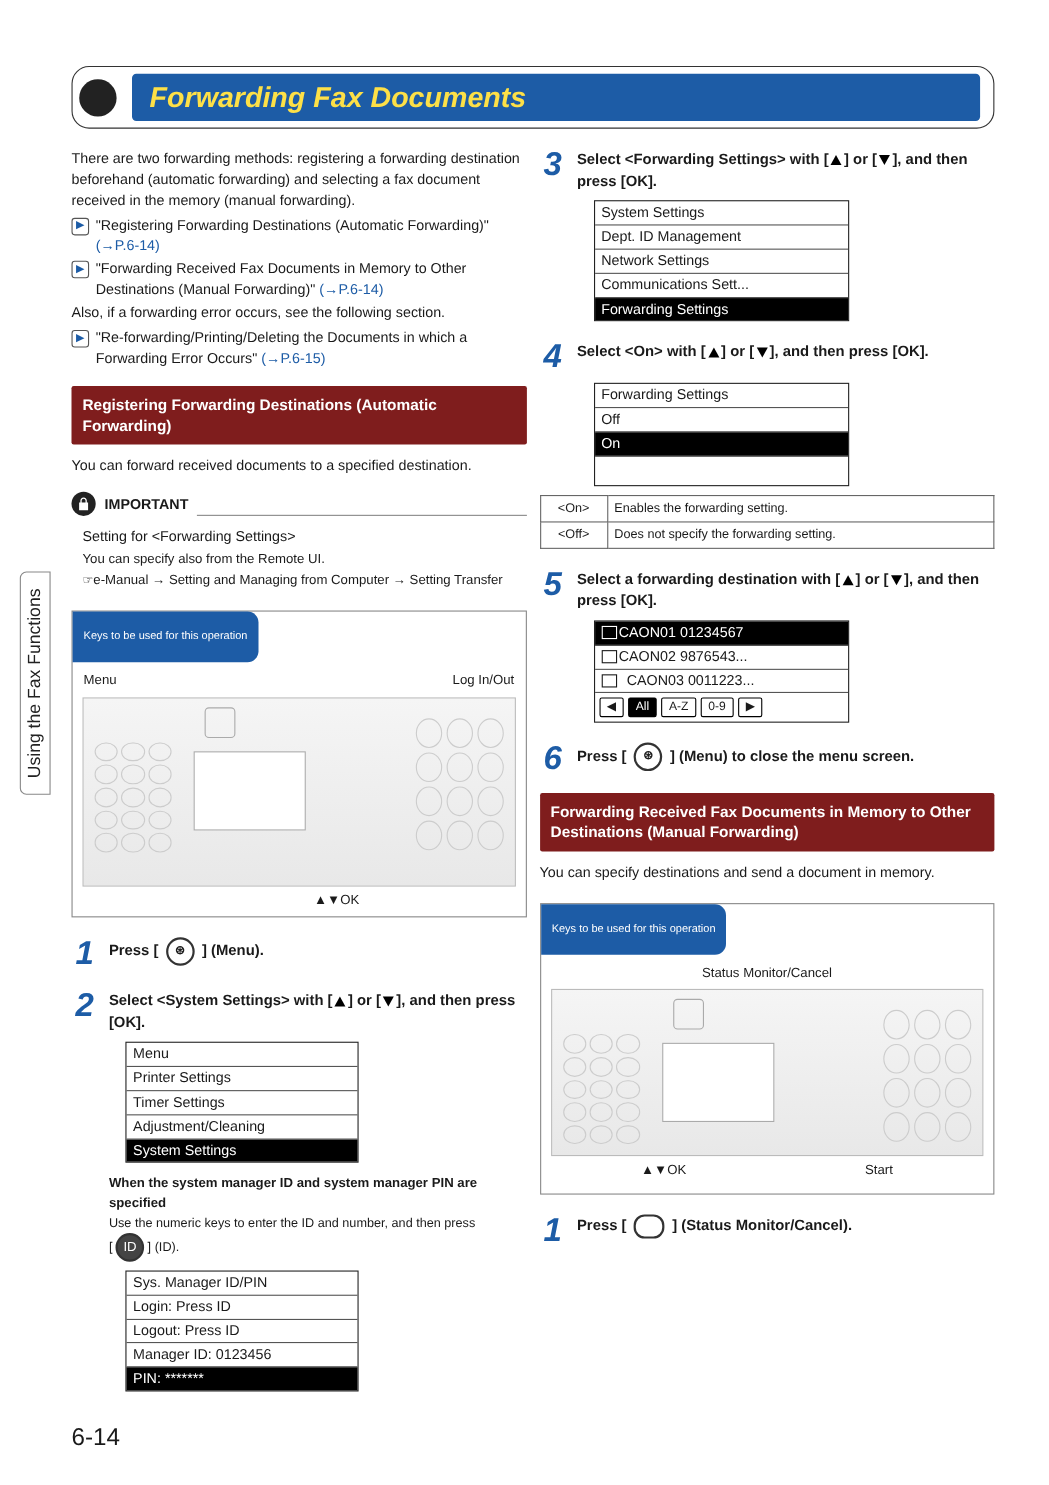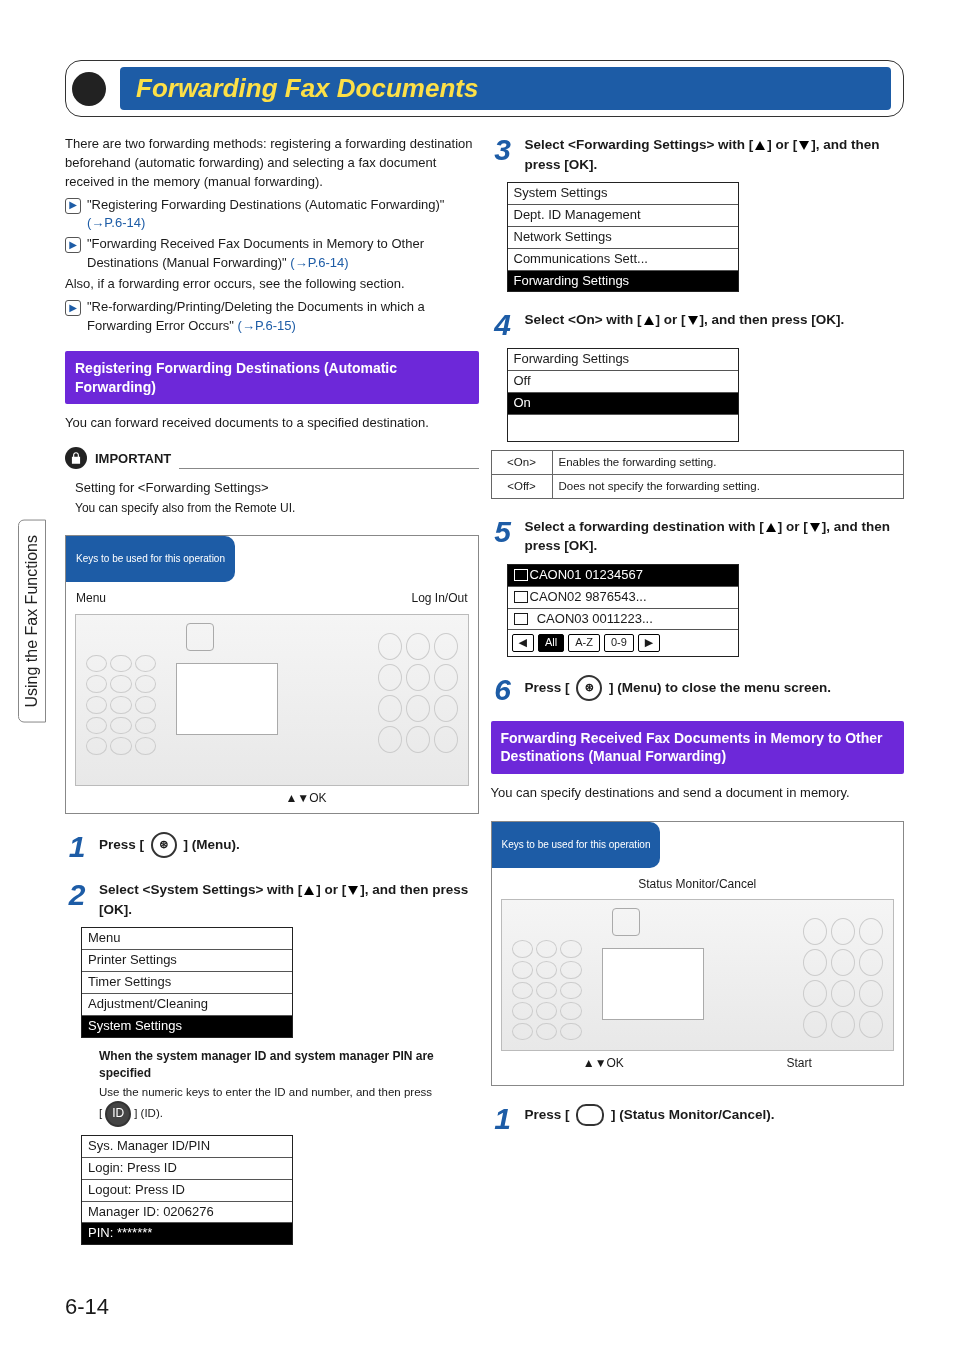--- a/index.html
+++ b/index.html
@@ -15,21 +15,21 @@
   .title-inner{flex:1;background:#1d5ca6;color:#fde047;font-weight:700;font-size:26px;font-style:italic;padding:6px 16px;border-radius:4px}
   
   .cols{display:flex;gap:12px}
   .col{flex:1;min-width:0;font-size:13px;line-height:1.45}
   .col p{margin:0 0 4px 0}
   
   .xref{display:flex;gap:6px;margin:2px 0}
   .xref .b{width:14px;height:14px;border:1px solid #555;border-radius:3px;display:flex;align-items:center;justify-content:center;font-size:10px;color:#1d5ca6;flex:0 0 14px;margin-top:2px}
   .pref{color:#1d5ca6}
   
-  .sub-h{background:#6d28d9;color:#fff;font-weight:700;padding:8px 10px;font-size:14px;border-radius:2px;margin:16px 0 10px 0;line-height:1.3}
+  .sub-h{background:#7f1d1d;color:#fff;font-weight:700;padding:8px 10px;font-size:14px;border-radius:2px;margin:16px 0 10px 0;line-height:1.3}
   
   .imp-row{display:flex;align-items:flex-end;gap:8px;margin-top:14px}
   .imp-icon{width:22px;height:22px;border-radius:50%;background:#222;display:flex;align-items:center;justify-content:center}
   .imp-icon svg{width:14px;height:14px;fill:#fff}
   .imp-label{font-weight:700;font-size:13px}
   .imp-line{flex:1;height:1px;background:#888}
   .set-title{font-weight:400;font-size:13px;margin:10px 0 2px 10px}
   .set-body{font-size:12px;margin-left:10px}
   .crumbs{font-size:12px;margin-left:10px;margin-top:2px}
   .crumbs .em{font-size:11px}
@@ -44,21 +44,21 @@
   
   .step{display:flex;gap:10px;margin-top:18px}
   .step-num{font-size:30px;font-weight:800;color:#1d5ca6;font-style:italic;line-height:1;width:24px;text-align:center}
   .step-body{flex:1;font-weight:700;font-size:13.5px}
   .circ-btn{display:inline-flex;width:22px;height:22px;border:2px solid #333;border-radius:50%;align-items:center;justify-content:center;vertical-align:middle;margin:0 3px;font-size:12px}
   .circ-btn.filled{background:#444;color:#fff}
   .tri{display:inline-block;width:0;height:0;vertical-align:middle;margin:0 2px}
   .tri.up{border-left:5px solid transparent;border-right:5px solid transparent;border-bottom:9px solid #000}
   .tri.down{border-left:5px solid transparent;border-right:5px solid transparent;border-top:9px solid #000}
   
-  .lcd{width:210px;border:1px solid #222;margin:8px 0 4px 16px;font-family:Arial,sans-serif;font-size:13px}
+  .lcd{width:210px;border:1px solid #222;margin:8px 0 4px 49px;font-family:Arial,sans-serif;font-size:13px}
   .lcd .row{padding:1px 6px;border-bottom:1px solid #555;white-space:nowrap;overflow:hidden}
   .lcd .row:last-child{border-bottom:none}
   .lcd .row.sel{background:#000;color:#fff}
   .lcd.wider{width:230px}
   .lcd-btns{display:flex;gap:4px;padding:4px}
   .lcd-btns .bt{border:1px solid #000;padding:0 6px;font-size:11px;border-radius:2px}
   .lcd-btns .bt.sel{background:#000;color:#fff}
   .fax-icon{display:inline-block;width:12px;height:10px;border:1px solid currentColor;margin-right:2px;vertical-align:middle}
   
   .note-h{font-weight:700;font-size:12px;margin:10px 0 2px 34px}
@@ -119,20 +119,21 @@
         <div class="imp-icon">
           <svg viewBox="0 0 24 24">
               <path d="M12 2C9 2 7 4 7 7v3H5v12h14V10h-2V7c0-3-2-5-5-5zm-3 5c0-1.6 1.4-3 3-3s3 1.4 3 3v3H9V7z"></path>
             </svg>
         </div>
         <div class="imp-label">IMPORTANT</div>
         <div class="imp-line"></div>
       </div>
       <div class="set-title">Setting for &lt;Forwarding Settings&gt;</div>
       <div class="set-body">You can specify also from the Remote UI.</div>
+      <div class="crumbs"><span class="em hand">☞</span><span>e-Manual → Setting and Managing from Computer → Setting Transfer</span></div>
 
       <div class="keys-box">
         <div class="keys-tab">Keys to be used for this operation</div>
         <div class="panel-wrap">
           <div class="panel-labels">
             <span>Menu</span>
             <span>Log In/Out</span>
           </div>
           <div class="panel-img">
             <div class="pp-numpad">
@@ -199,21 +200,21 @@
       </div>
       <div class="note-h">When the system manager ID and system manager PIN are specified</div>
       <div class="note-b">
         <span>Use the numeric keys to enter the ID and number, and then press</span><br>
         <span>[</span><span class="circ-btn filled">ID</span><span>] (ID).</span>
       </div>
       <div class="lcd">
         <div class="row">Sys. Manager ID/PIN</div>
         <div class="row">Login: Press ID</div>
         <div class="row">Logout: Press ID</div>
-        <div class="row"> Manager ID: 0206276</div>
+        <div class="row"> Manager ID: 0123456</div>
         <div class="row sel">PIN: *******</div>
       </div>
     </div>
 
     <div class="col">
 
       <div class="step" style="margin-top:0">
         <div class="step-num">3</div>
         <div class="step-body">
           <span>Select &lt;Forwarding Settings&gt; with [</span><span class="tri up"></span><span>] or [</span><span class="tri down"></span><span>], and then press [OK].</span>

